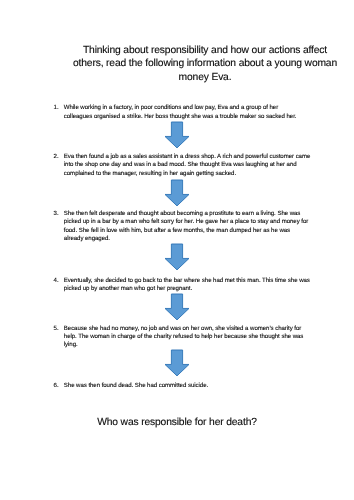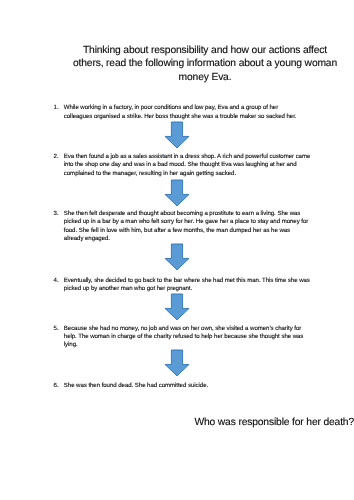--- a/index.html
+++ b/index.html
@@ -26,21 +26,21 @@
   .item-4{top:276.5px;}
   .item-5{top:324.5px;}
   .item-6{top:382.4px;}
   .num{position:absolute;left:53.6px;top:0;font-size:6.1px;line-height:8.35px;
        color:#0d0d0d;-webkit-text-stroke:0.11px #0d0d0d;}
   .txt{position:absolute;left:63.8px;top:0;width:260px;font-size:6.1px;line-height:8.35px;
        color:#0d0d0d;letter-spacing:-0.06px;-webkit-text-stroke:0.11px #0d0d0d;}
   .txt .bline{display:block;white-space:nowrap;}
 
   
-  .question{position:absolute;left:0;top:415.8px;width:354px;text-align:right;
+  .question{position:absolute;left:0;top:415.8px;width:354px;text-align:center;
             font-size:10.3px;line-height:13.6px;color:#0a0a0a;letter-spacing:-0.155px;
             -webkit-text-stroke:0.12px #0a0a0a;}
 
   
   .arrow{position:absolute;display:block;left:163.5px;width:26px;height:27.9px;}
   .arrow-1{top:120.6px;}
   .arrow-2{top:178.7px;}
   .arrow-3{top:242.6px;}
   .arrow-4{top:293.2px;}
   .arrow-5{top:349.2px;}

